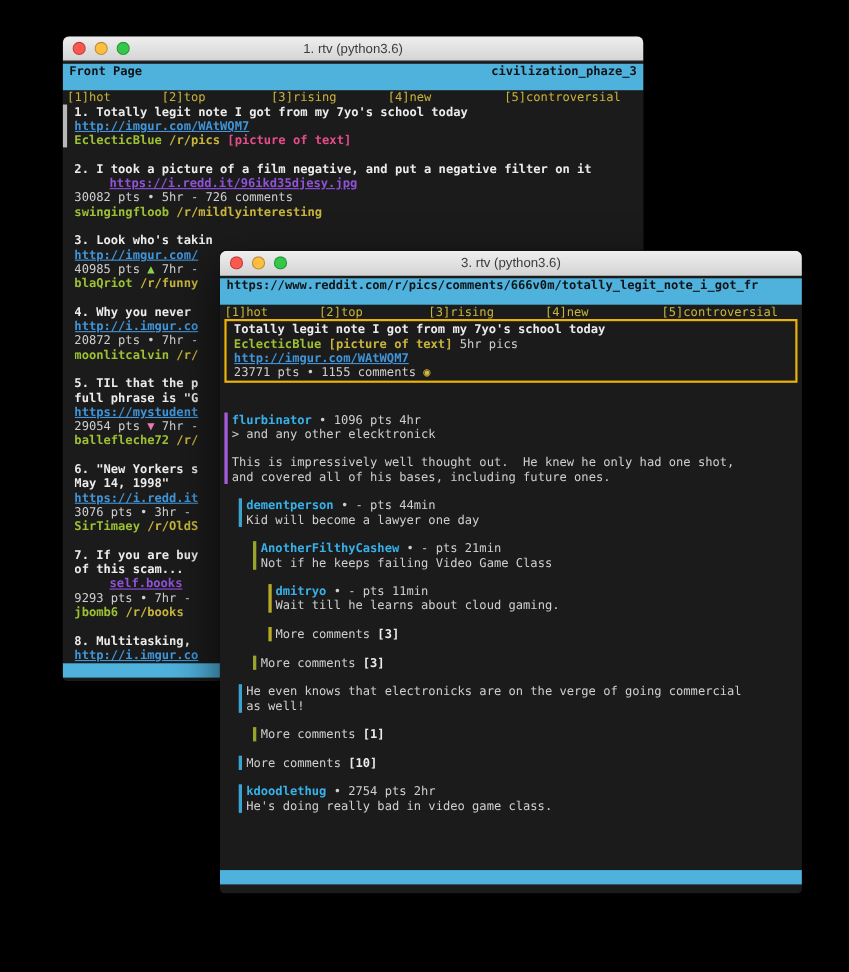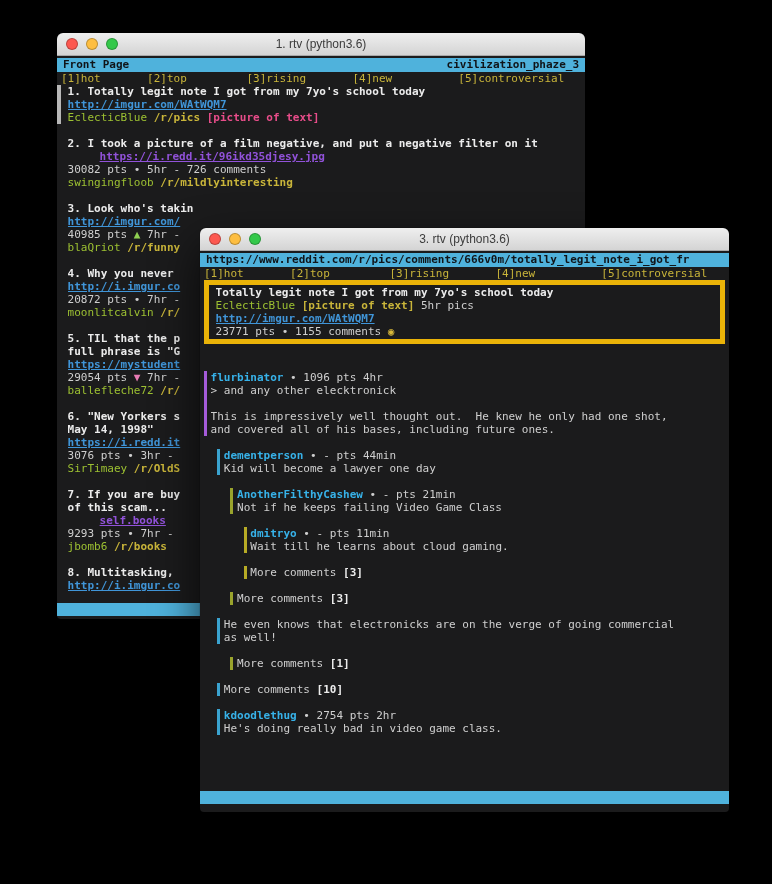--- a/index.html
+++ b/index.html
@@ -15,48 +15,48 @@
   .lights{position:absolute;left:9px;top:5px;display:flex;gap:8px;}
   .light{width:12px;height:12px;border-radius:50%;box-sizing:border-box;border:1px solid rgba(0,0,0,.25);}
   .light.red{background:#fc5850;}
   .light.yellow{background:#fdbe41;}
   .light.green{background:#34c84a;}
 
   .term{position:absolute;top:23px;left:0;right:0;bottom:0;background:var(--term,#1b1b1c);
     font:11px/13px "DejaVu Sans Mono",monospace;color:var(--text,#cfcfcf);
     padding:2px 4px;overflow:hidden;border-radius:0 0 4px 4px;}
 
-  .cyanbar{background:var(--accent,#4fb2dc);color:#101418;font-weight:bold;height:14px;
+  .cyanbar{background:var(--accent,#4fb2dc);color:#101418;font-weight:bold;height:24px;
     margin:0 -4px;padding:0 6px;white-space:pre;display:flex;justify-content:space-between;}
   .statusbar{position:absolute;left:0;right:0;background:var(--accent,#4fb2dc);color:#101418;
     font-weight:bold;height:13px;padding:0 6px;white-space:pre;overflow:hidden;}
 
   .tabs-row{position:relative;height:13px;color:var(--yellow,#c9b53a);font-weight:normal;}
   .tabs-row span{position:absolute;top:0;white-space:pre;cursor:default;}
 
   .line{height:13px;white-space:pre;overflow:hidden;}
   .t-title{color:var(--bright,#ececec);font-weight:bold;}
   .link{color:var(--blue_link,#4095d8);text-decoration:underline;font-weight:bold;}
   .link.visited{color:var(--purple_link,#9152d9);margin-left:32px;}
   .meta{color:var(--text,#cfcfcf);}
   .vote-up{color:var(--green_up,#8fd052);}
   .vote-down{color:var(--pink,#e87bb4);}
-  .author{color:var(--green,#9dc132);font-weight:normal;}
+  .author{color:var(--green,#9dc132);font-weight:bold;}
   .sub{color:var(--yellow,#c9b53a);font-weight:bold;}
   .flair{color:var(--pink_flair,#e84d8a);font-weight:bold;}
   .flair-y{color:var(--yellow,#c9b53a);font-weight:bold;}
   .gild{color:var(--gold,#d8b83a);}
   .dim{color:var(--text,#cfcfcf);}
 
   #back-posts{margin-top:0;}
   .post{position:relative;padding-left:1ch;margin-bottom:13px;}
   .post.selected::before{content:"";position:absolute;left:-4px;top:0;bottom:0;width:4px;
     background:var(--cursor,#b8b8b8);}
 
-  .post-box{border:5px solid #eab308;margin-top:0;padding:1px 4px 1px 1ch;}
+  .post-box{border:2px solid #eab308;margin-top:0;padding:1px 4px 1px 1ch;}
 
   #front-comments{margin-top:27px;}
   .comment{position:relative;border-left:3px solid #c2410c;padding-left:calc(1ch - 3px);margin-bottom:13px;}
   .c-author{color:var(--cyan_name,#37b2e9);font-weight:bold;}
   .more-count{color:var(--bright,#ececec);font-weight:bold;}
 </style>
 </head>
 <body>
 
 <div class="window" id="back-window">

